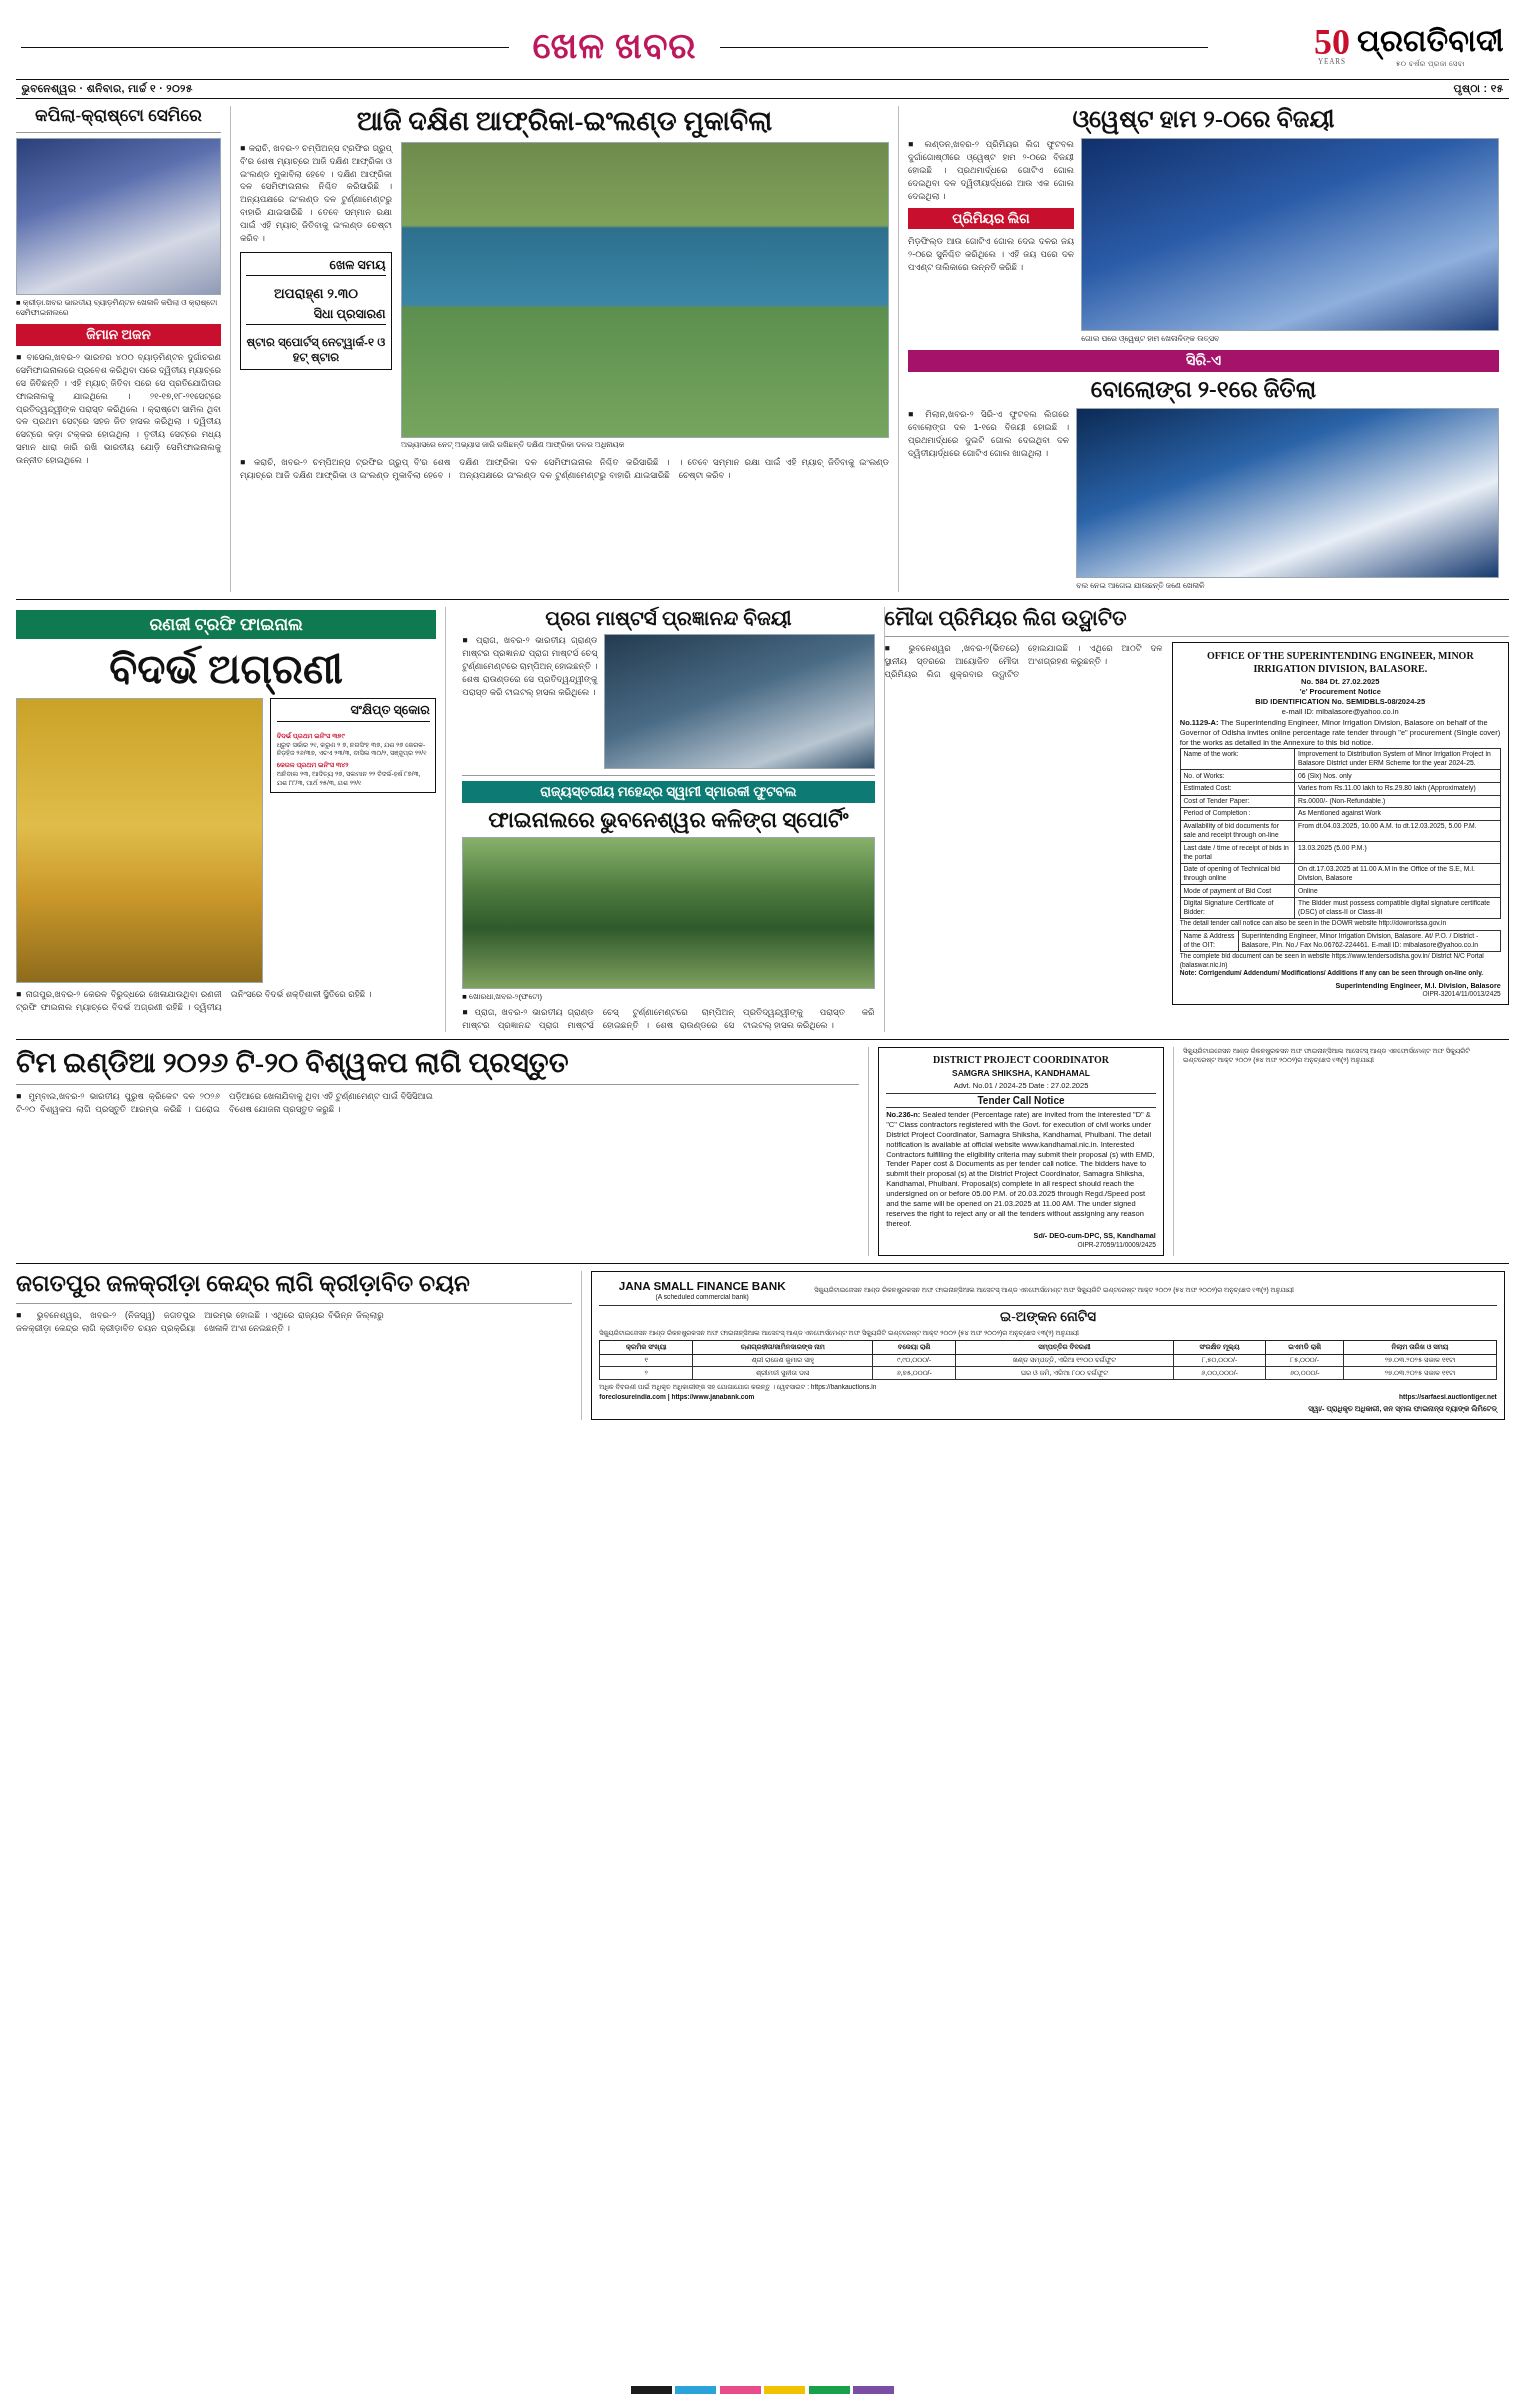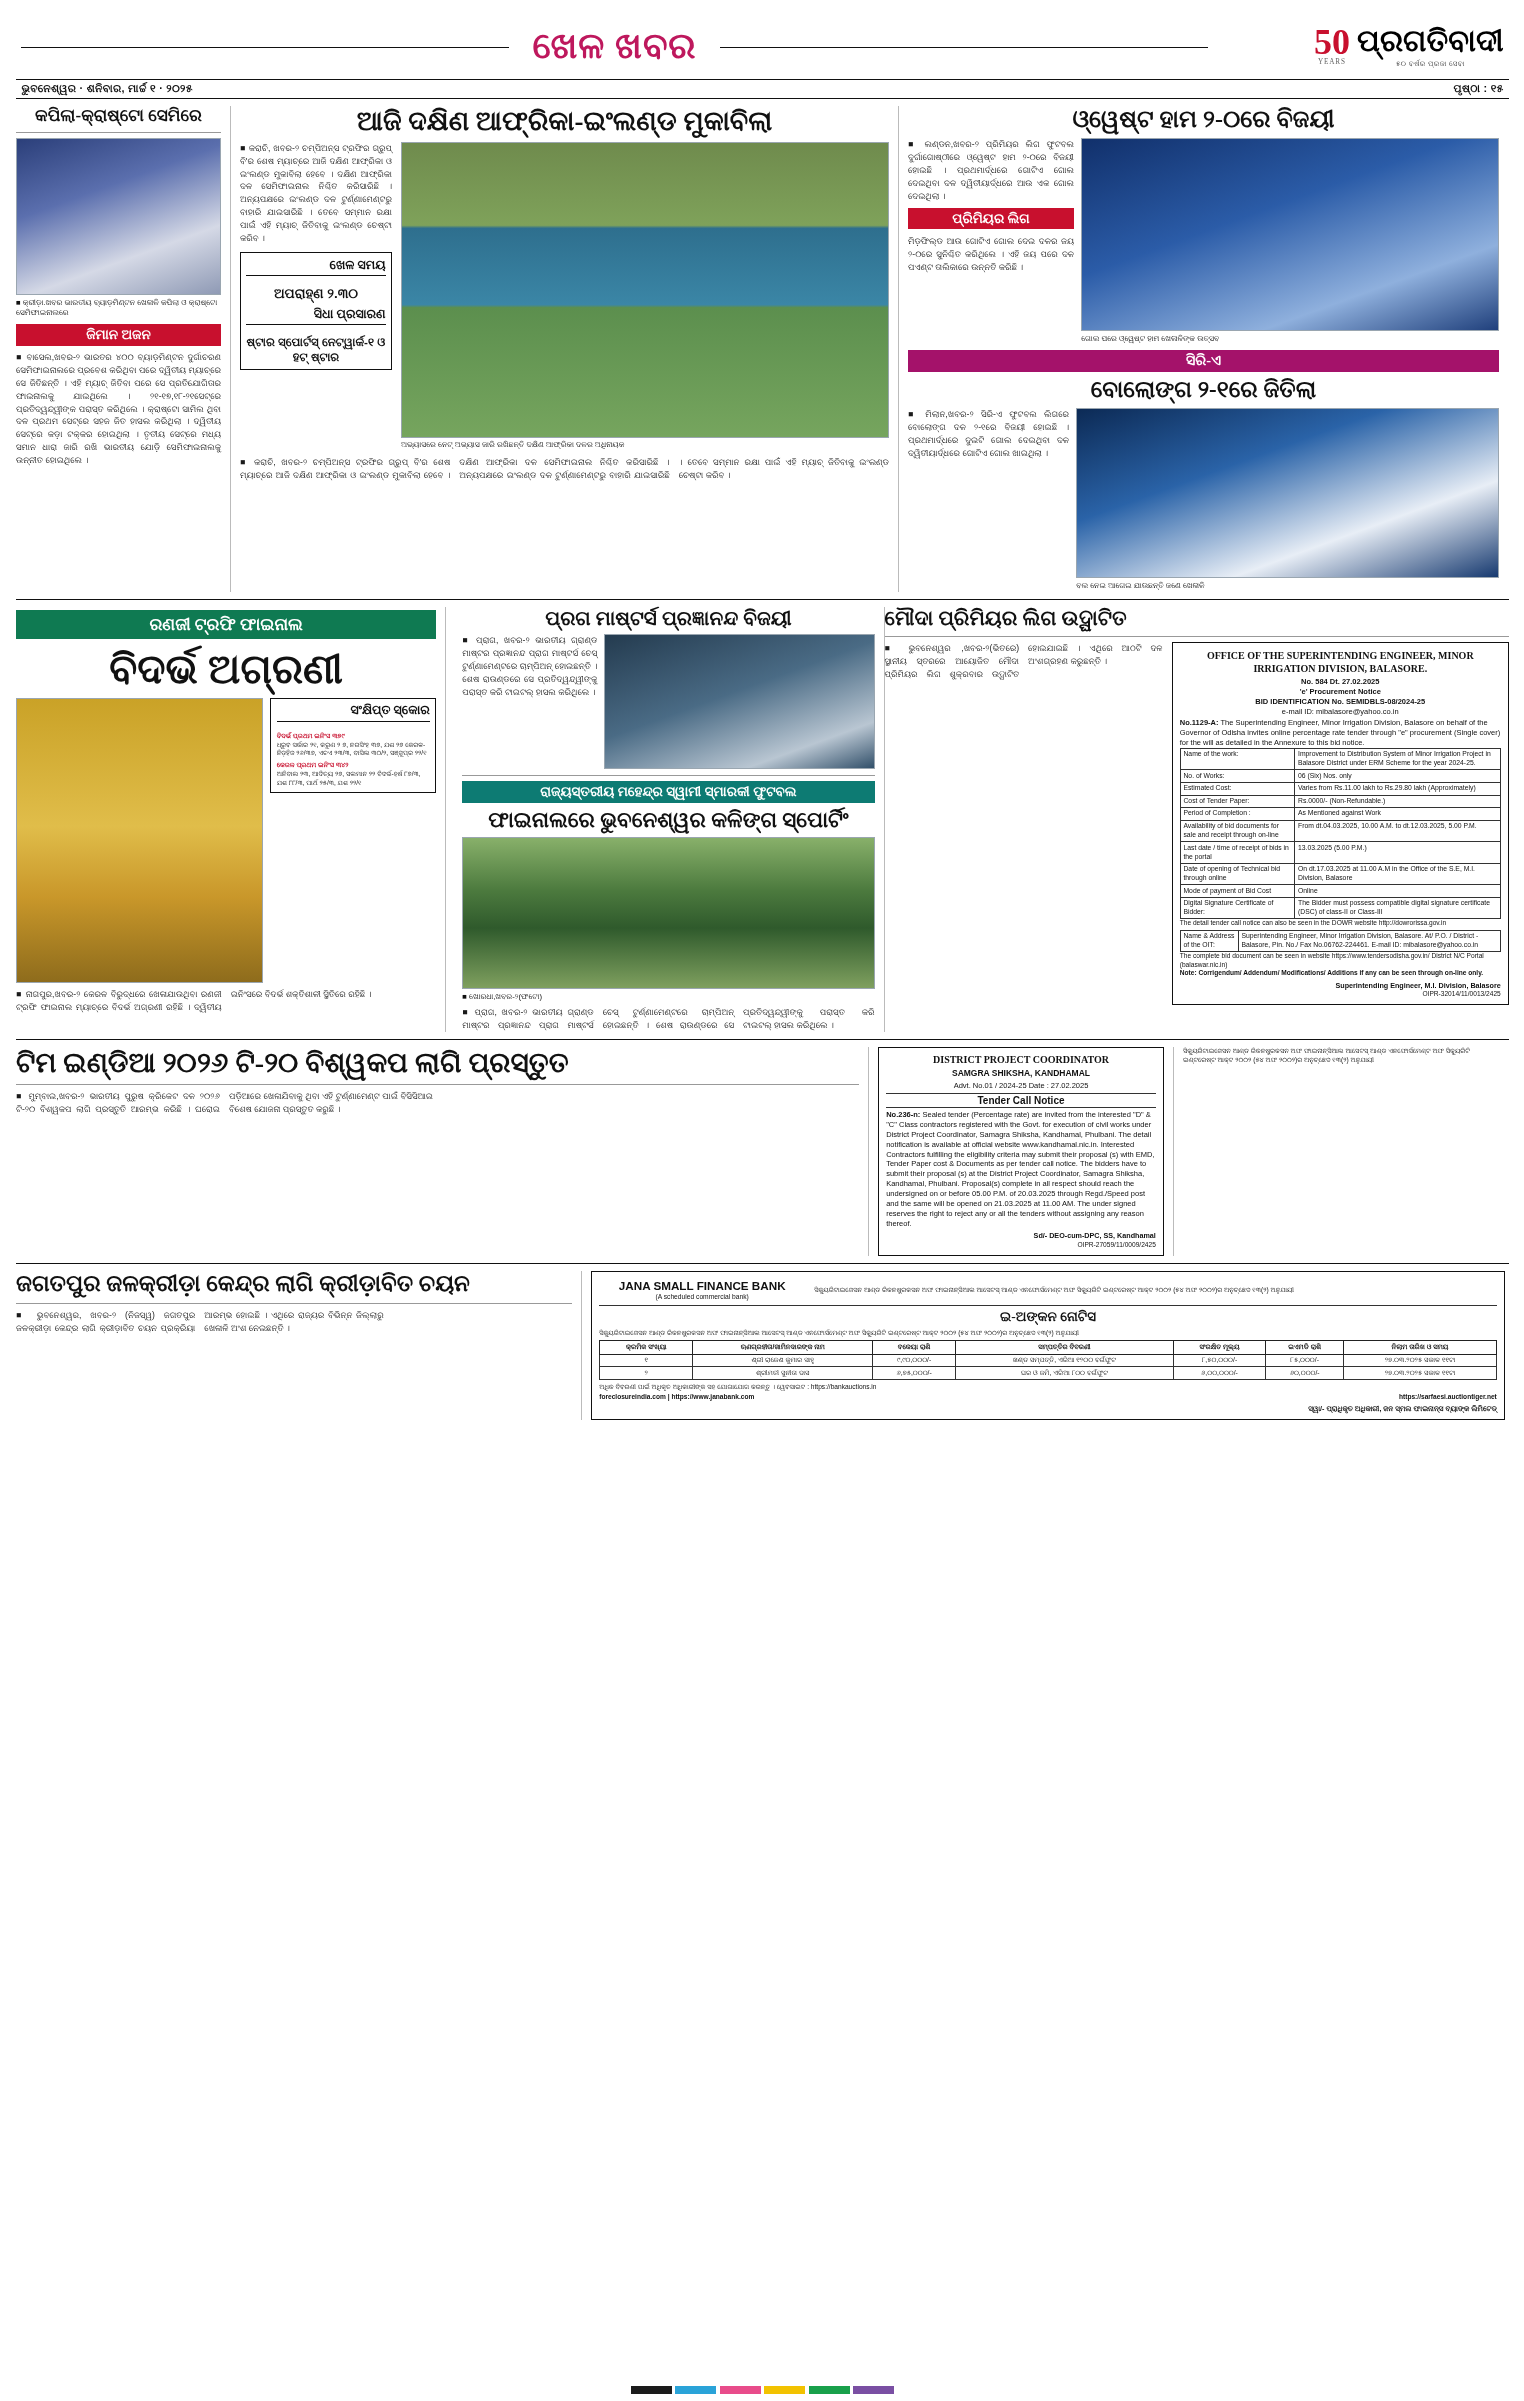--- a/index.html
+++ b/index.html
@@ -162,21 +162,21 @@
         <div style="flex:1">
           <div class="photo ph-football1" style="height:193px"></div>
           <div class="cap">ଗୋଲ ପରେ ଓ୍ୱେଷ୍ଟ ହାମ ଖେଳାଳିଙ୍କ ଉତ୍ସବ</div>
         </div>
       </div>
       <div class="magentabar">ସିରି-ଏ</div>
       <h2 class="hl2" style="font-size:23px">ବୋଲୋଙ୍ଗ ୨-୧ରେ ଜିତିଲା</h2>
       <div style="display:flex; gap:7.2px">
         <div style="width:161px">
           <div class="body">■ ମିଲାନ,ଖବର-୨
-ସିରି-ଏ ଫୁଟବଲ ଲିଗରେ ବୋଲୋଙ୍ଗ ଦଳ ୨-୧ରେ ବିଜୟୀ ହୋଇଛି । ପ୍ରଥମାର୍ଦ୍ଧରେ ଦୁଇଟି ଗୋଲ ଦେଇଥିବା ଦଳ ଦ୍ୱିତୀୟାର୍ଦ୍ଧରେ ଗୋଟିଏ ଗୋଲ ଖାଇଥିଲା ।</div>
+ସିରି-ଏ ଫୁଟବଲ ଲିଗରେ ବୋଲୋଙ୍ଗ ଦଳ 1-୧ରେ ବିଜୟୀ ହୋଇଛି । ପ୍ରଥମାର୍ଦ୍ଧରେ ଦୁଇଟି ଗୋଲ ଦେଇଥିବା ଦଳ ଦ୍ୱିତୀୟାର୍ଦ୍ଧରେ ଗୋଟିଏ ଗୋଲ ଖାଇଥିଲା ।</div>
         </div>
         <div style="flex:1">
           <div class="photo ph-football2" style="height:170px"></div>
           <div class="cap">ବଲ ନେଇ ଆଗେଇ ଯାଉଛନ୍ତି ଜଣେ ଖେଳାଳି</div>
         </div>
       </div>
     </div>
   </div>
 
   <div class="rule"></div>
@@ -232,21 +232,21 @@
 ସ୍ଥାନୀୟ ସ୍ତରରେ ଆୟୋଜିତ ମୌଦା ପ୍ରିମିୟର ଲିଗ ଶୁକ୍ରବାର ଉଦ୍ଘାଟିତ ହୋଇଯାଇଛି । ଏଥିରେ ଆଠଟି ଦଳ ଅଂଶଗ୍ରହଣ କରୁଛନ୍ତି ।</div>
         <div style="flex:1">
 
           <div class="ad">
             <h3>OFFICE OF THE SUPERINTENDING ENGINEER, MINOR IRRIGATION DIVISION, BALASORE.</h3>
             <div class="ctr b">No. 584        Dt. 27.02.2025</div>
             <div class="ctr b">'e' Procurement Notice</div>
             <div class="ctr b">BID IDENTIFICATION No. SEMIDBLS-08/2024-25</div>
             <div class="ctr">e-mail ID: mibalasore@yahoo.co.in</div>
             <div style="margin-top:1.8px"><span class="b">No.1129-A:</span>
-              <span>The Superintending Engineer, Minor Irrigation Division, Balasore on behalf of the Governor of Odisha invites online percentage rate tender through "e" procurement (Single cover) for the will as detailed in the Annexure to this bid notice.</span></div>
+              <span>The Superintending Engineer, Minor Irrigation Division, Balasore on behalf of the Governor of Odisha invites online percentage rate tender through "e" procurement (Single cover) for the works as detailed in the Annexure to this bid notice.</span></div>
             <table>
               <tbody>
                 <tr>
                     <td>Name of the work:</td>
                     <td>Improvement to Distribution System of Minor Irrigation Project in Balasore District under ERM Scheme for the year 2024-25.</td>
                   </tr>
                 <tr>
                     <td>No. of Works:</td>
                     <td>06 (Six) Nos. only</td>
                   </tr>

